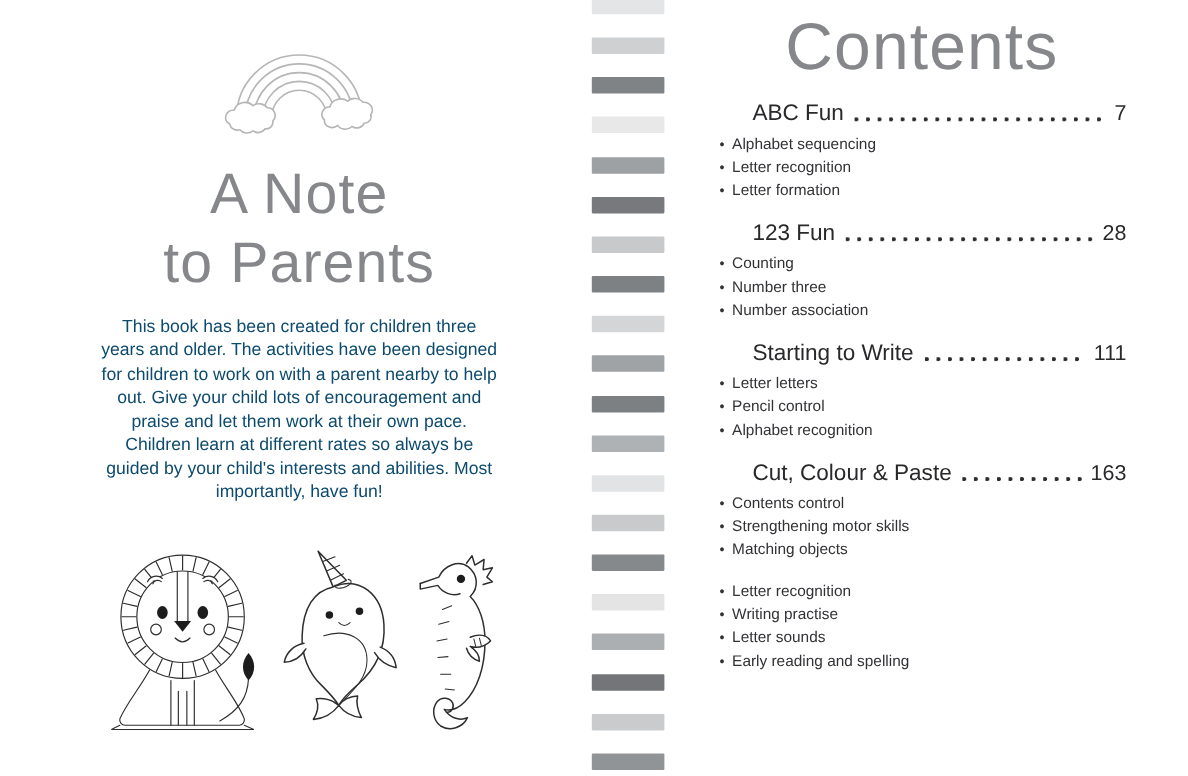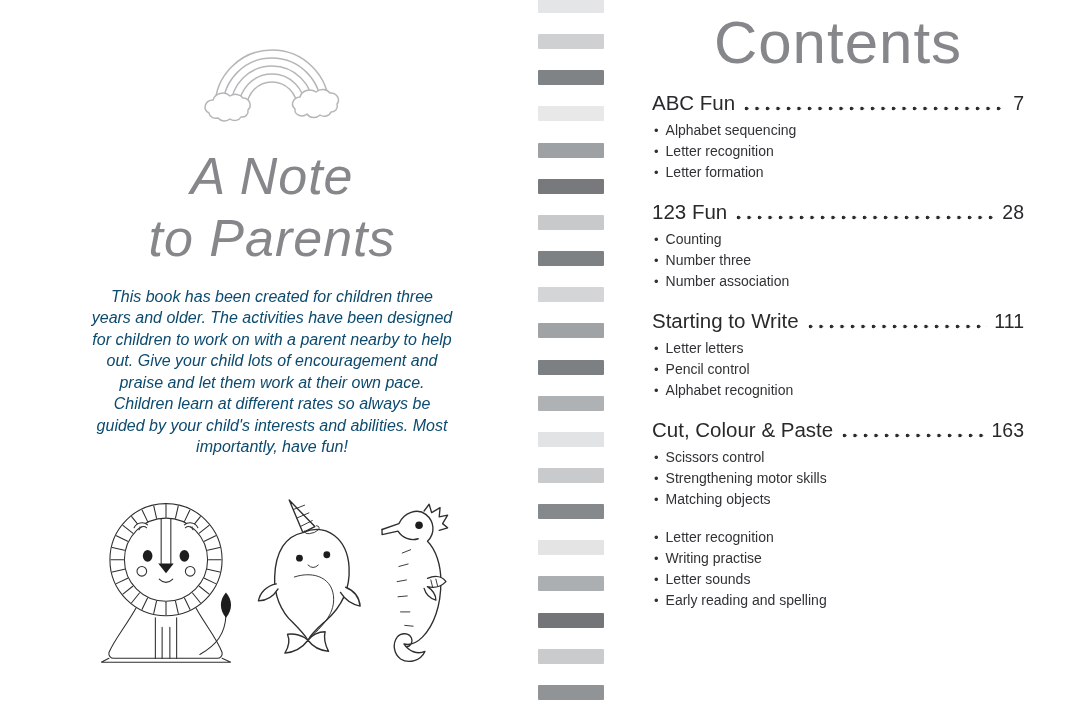--- a/index.html
+++ b/index.html
@@ -2,21 +2,21 @@
 <html><head>
 <meta charset="utf-8">
 <style>
   * { margin:0; padding:0; box-sizing:border-box; }
   html,body { background:#ffffff; }
   body { font-family:"Liberation Sans", sans-serif; }
 
   .spread { position:relative; width:1080px; height:705px; background:#fff; overflow:hidden; }
 
   
-  .left-page { position:absolute; left:0; top:0; width:520px; height:705px;font-style:italic; }
+  .left-page { position:absolute; left:0; top:0; width:520px; height:705px; }
   .left-inner { position:relative; width:100%; height:100%; transform:translateX(12px); }
 
   .rainbow-wrap { width:150px; margin:33px auto 0; }
 
   .note-title { margin-top:16px; text-align:center; color:#85878a;
                 font-size:52px; line-height:1.2; letter-spacing:1px; font-weight:400; }
 
   .note-paragraph { width:362px; margin:16px auto 0; text-align:center;
                     color:#0c4a6e; font-size:16px; line-height:21.5px; }
 
@@ -27,21 +27,21 @@
   .spine { position:absolute; left:538px; top:0; width:67px; height:705px; }
   .spine-bar { position:absolute; left:0; width:66px; height:15px; border-radius:1px; }
 
   
   .right-page { position:absolute; left:652px; top:0; width:372px; height:705px; }
   .contents-title { margin-top:8px; text-align:center; color:#85878a;
                     font-size:60px; font-weight:400; letter-spacing:1px; }
 
   .toc { margin-top:14px; }
   .toc-section { margin-bottom:17px; }
-  .toc-header { display:flex; align-items:flex-end; }
+  .toc-header { display:flex; align-items:flex-end;margin-left:32px; }
   .toc-section-title { color:#29292c; font-size:20.5px; white-space:nowrap; }
   .toc-leader { flex:1 1 auto; height:7px; margin:0 7px 3px 9px;
                 background-image:radial-gradient(circle at 2.5px 3.5px, #2b2c2e 1.7px, transparent 2.1px);
                 background-size:10.5px 7px; background-repeat:repeat-x; }
   .toc-page { color:#29292c; font-size:19.5px; white-space:nowrap; }
   .toc-items { list-style:none; margin-top:5px; }
   .toc-items li { display:flex; align-items:baseline; color:#323236;
                   font-size:14px; line-height:20px; }
   .bullet-dot { margin:0 7px 0 2px; font-size:13px; }
 
@@ -251,21 +251,21 @@
         </div>
         <div class="toc-section">
           <div class="toc-header">
             <span class="toc-section-title">Cut, Colour &amp; Paste</span>
             <span class="toc-leader"></span>
             <span class="toc-page">163</span>
           </div>
           <ul class="toc-items">
             <li>
               <span class="bullet-dot">•</span>
-              <span>Scissors control</span>
+              <span>Contents control</span>
             </li>
             <li>
               <span class="bullet-dot">•</span>
               <span>Strengthening motor skills</span>
             </li>
             <li>
               <span class="bullet-dot">•</span>
               <span>Matching objects</span>
             </li>
           </ul>

